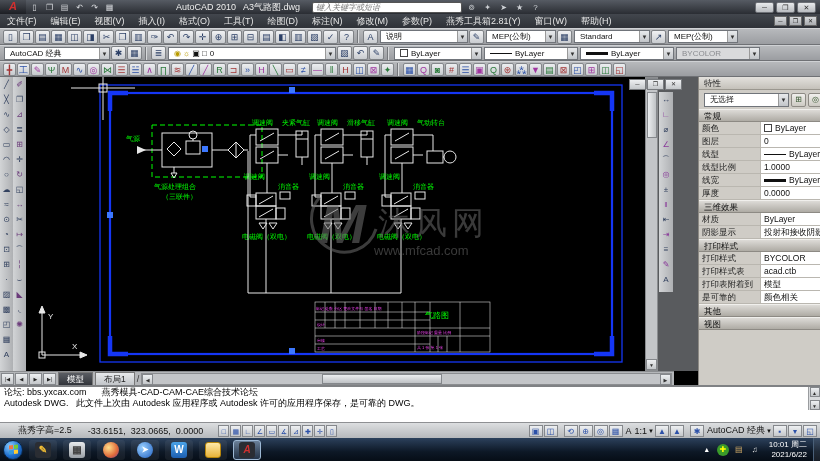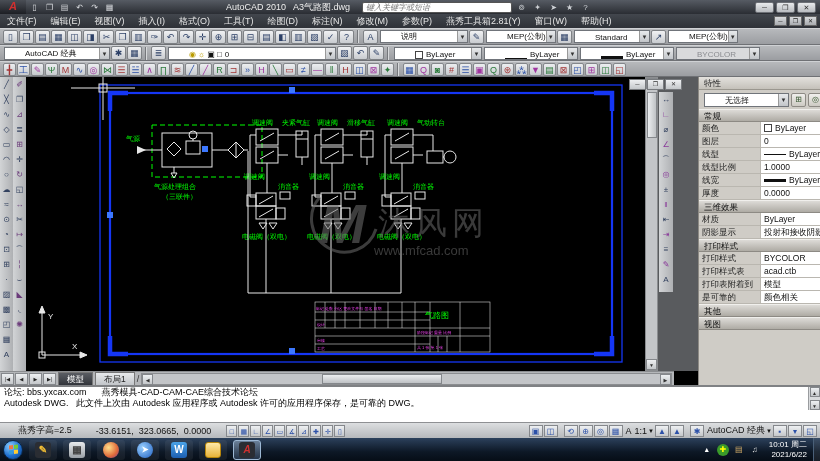--- a/index.html
+++ b/index.html
@@ -3,38 +3,38 @@
 <meta charset="utf-8">
 <style>
 *{box-sizing:border-box;margin:0;padding:0}
 html,body{width:820px;height:461px;overflow:hidden}
 body{position:relative;font-family:"Liberation Sans",sans-serif;background:#000;font-size:9px;color:#111}
 .abs{position:absolute}
 
 #titlebar{left:0;top:0;width:820px;height:14px;background:linear-gradient(#565b63,#2a2d33);display:flex;align-items:center;color:#e8e8e8}
 #logo{width:26px;height:14px;background:linear-gradient(#4a4e55,#1d1f24);color:#d03030;font-weight:bold;font-style:italic;font-size:11px;text-align:center;line-height:13px}
 .qat{width:13px;height:11px;font-size:8px;line-height:11px;text-align:center;color:#d8dade;margin-left:2px}
-#tb-title{margin-left:110px;font-size:9px;color:#eee;white-space:pre}
+#tb-title{margin-left:60px;font-size:9px;color:#eee;white-space:pre}
 #searchbox{margin-left:12px;width:150px;height:11px;font-size:8px;border:1px solid #555;border-radius:2px;padding:0 3px;font-style:italic;color:#333;background:#fff}
 .ic-ic{width:13px;height:11px;font-size:8px;line-height:11px;text-align:center;color:#cfd2d6;margin-left:3px}
 .winbtn{width:19px;height:11px;background:linear-gradient(#e8eaec,#b9bcc0);border:1px solid #6d7076;border-radius:2px;color:#333;font-size:7px;line-height:9px;text-align:center;margin-left:2px}
 #winbtns{margin-left:auto;margin-right:4px;display:flex}
 
 #menubar{left:0;top:14px;width:820px;height:14px;background:linear-gradient(#42464d,#2e3137);display:flex;align-items:center;color:#e6e6e6}
 .menu-item{padding:8px 7px;font-size:9px;line-height:14px;white-space:nowrap}
 #mdi-btns{margin-left:auto;margin-right:3px;display:flex;gap:2px}
 .mdibtn{width:13px;height:10px;background:linear-gradient(#d7d9db,#a9acb0);border:1px solid #666;font-size:6px;line-height:8px;text-align:center;color:#222}
 
 .tbrow{left:0;width:820px;background:linear-gradient(#b7b9bc,#9b9da1);border-top:1px solid #cfd1d4;border-bottom:1px solid #6f7175;display:flex;align-items:center;padding-left:2px}
 #tbrow1{top:28px;height:17px}
 #tbrow2{top:45px;height:16px}
 #tbrow3{top:61px;height:16px}
 .tbtn{width:15px;height:14px;background:linear-gradient(#f0f1f3,#c9ccd0);border:1px solid #7e8185;border-radius:2px;font-size:9px;line-height:12px;text-align:center;color:#274;color:#2b3f66;margin-left:1px;flex:0 0 auto}
 .sep{width:2px;height:13px;border-left:1px solid #75777b;border-right:1px solid #d7d9db;margin:0 3px;flex:0 0 auto}
-.combo{background:#fff;border:1px solid #70747a;height:13px;font-size:8px;display:inline-flex;align-items:flex-end;padding-left:20px;color:#111;flex:0 0 auto;margin-left:2px;white-space:nowrap;overflow:hidden}
+.combo{background:#fff;border:1px solid #70747a;height:13px;font-size:8px;display:inline-flex;align-items:center;padding-left:5px;color:#111;flex:0 0 auto;margin-left:2px;white-space:nowrap;overflow:hidden}
 .combo .arr{margin-left:auto;background:linear-gradient(#e8eaec,#c2c5c9);border-left:1px solid #999;width:10px;height:100%;font-size:6px;line-height:12px;text-align:center;color:#333}
 .swatch{width:8px;height:8px;background:#fff;border:1px solid #444;margin-right:3px;flex:0 0 auto}
 .ltline{width:22px;height:1px;background:#111;margin-right:3px;flex:0 0 auto}
 .lwline{width:22px;height:3px;background:#111;margin-right:3px;flex:0 0 auto}
 .tb3{width:13px;height:13px;font-size:9px;line-height:13px;text-align:center;background:linear-gradient(#eceef0,#c6c9cd);border:1px solid #84878b;border-radius:2px;margin-left:1px;flex:0 0 auto}
 #tbrow3 .tb3:nth-child(4n+1){color:#a33535}
 #tbrow3 .tb3:nth-child(4n+2){color:#2b50a8}
 #tbrow3 .tb3:nth-child(4n+3){color:#a035a0}
 #tbrow3 .tb3:nth-child(4n){color:#2a7a3a}
 
@@ -687,21 +687,21 @@
     <div class="cmdline">Autodesk DWG.   此文件上次由 Autodesk 应用程序或 Autodesk 许可的应用程序保存，是可靠的 DWG。</div>
     <div id="cmdscroll">
       <div class="scr-arrow">▲</div>
       <div class="scr-arrow">▼</div>
     </div>
   </div>
 </div>
 
 <div id="statusbar" class="abs">
   <span id="sb-left">燕秀字高=2.5</span>
-  <span style="margin-left:24px;white-space:pre">-33.6151,  323.0665,  0.0000</span>
+  <span style="margin-left:16px;white-space:pre">-33.6151,  323.0665,  0.0000</span>
   <div id="sb-toggles">
     <span class="stog">□</span>
     <span class="stog">▦</span>
     <span class="stog">∟</span>
     <span class="stog">∠</span>
     <span class="stog">▭</span>
     <span class="stog">∡</span>
     <span class="stog">⊿</span>
     <span class="stog">✚</span>
     <span class="stog">✛</span>

